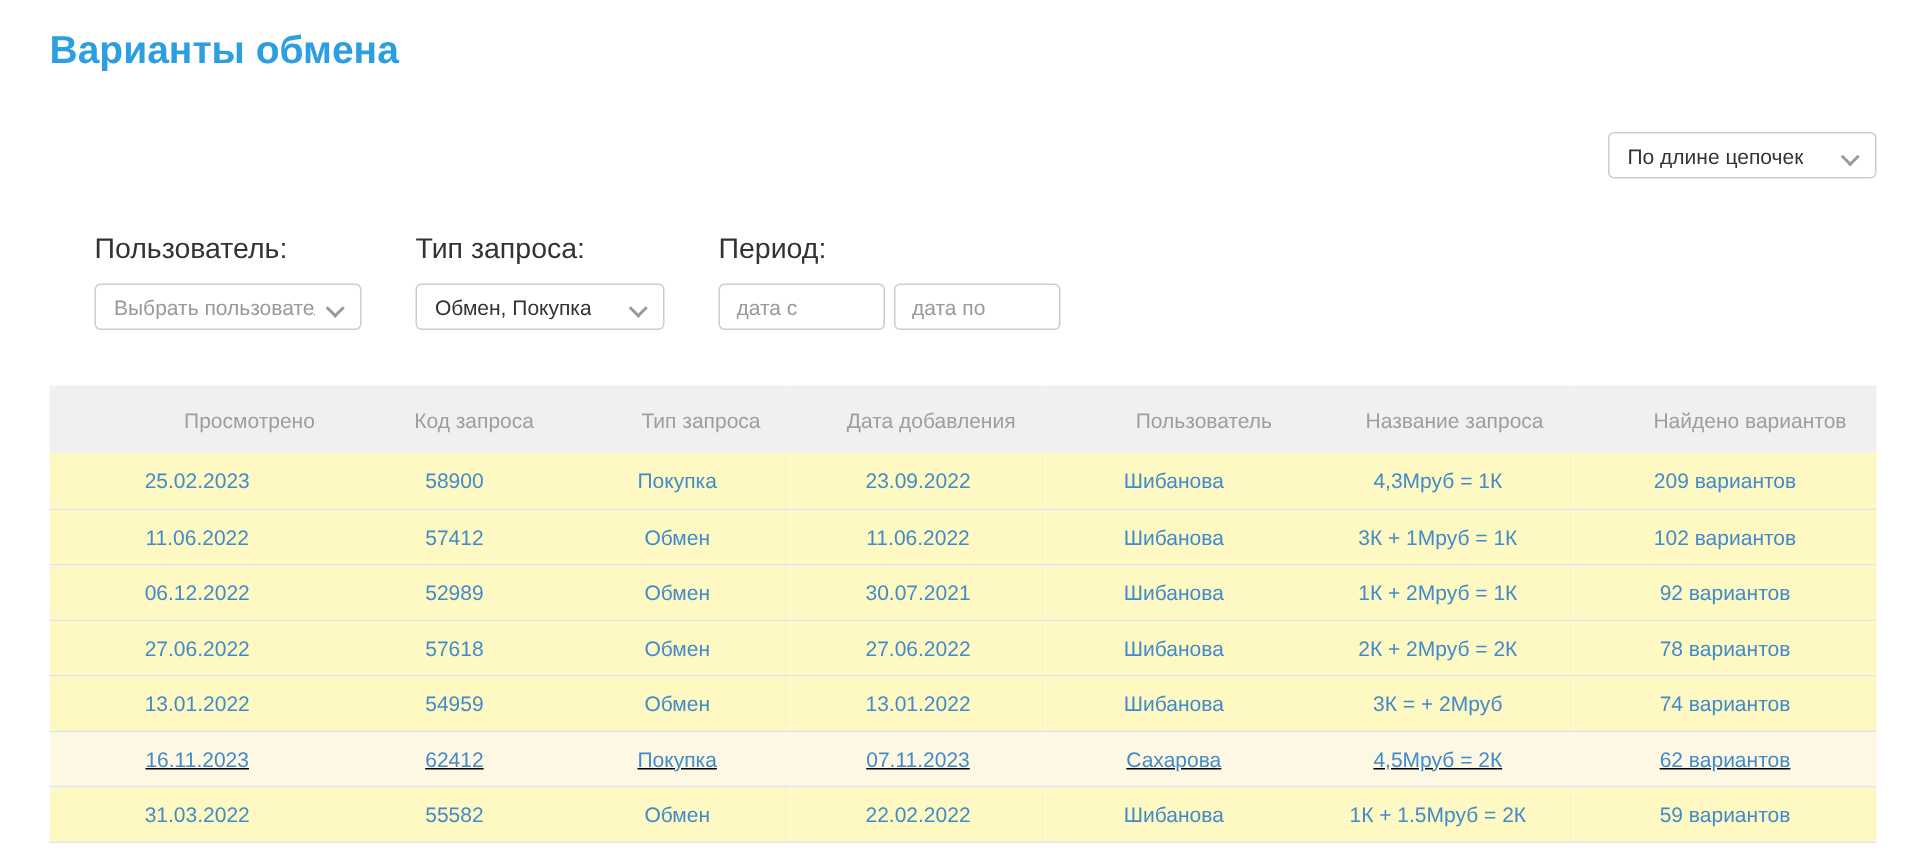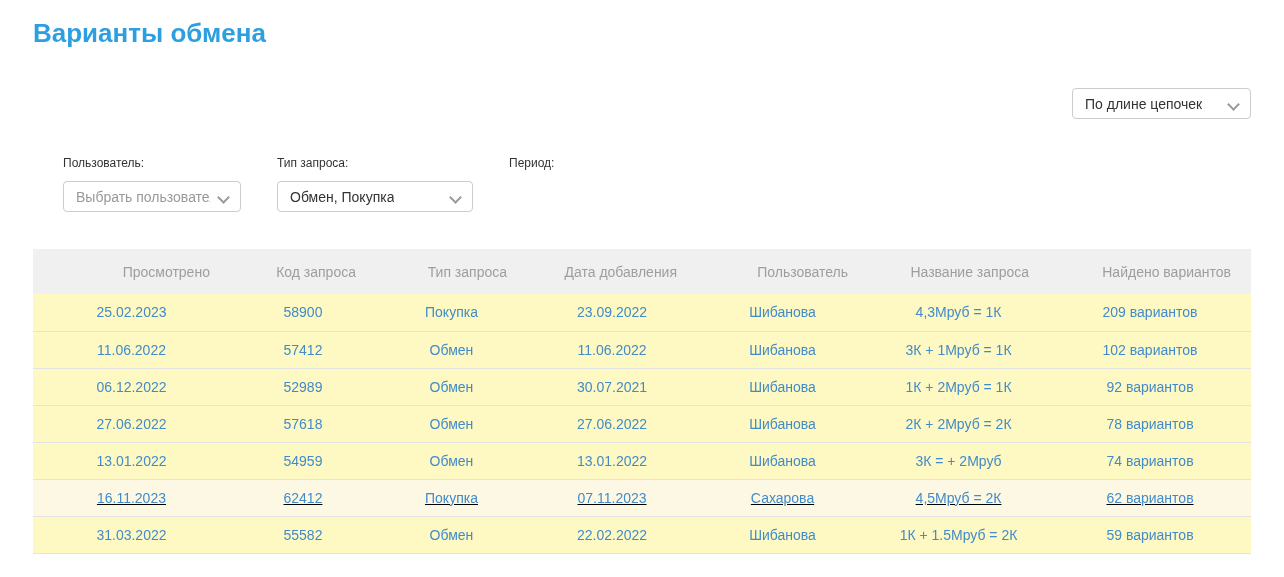--- a/index.html
+++ b/index.html
@@ -64,26 +64,26 @@
     transform: rotate(45deg);
   }
   .sort-select { width: 179px; color: var(--dark-text); }
   .filters {
     display: flex;
     margin: 37px 0 0 63px;
     gap: 36px;
   }
   .filter-group label {
     display: block;
-    font-size: 12px;
+    font-size: 19px;
     color: var(--dark-text);
     margin-bottom: 11px;
   }
   .user-select { width: 178px; color: var(--muted-text); }
-  .type-select { width: 196px; color: var(--dark-text); }
+  .type-select { width: 166px; color: var(--dark-text); }
   .date-inputs { display: flex; gap: 6px; }
   .date-input {
     width: 111px; height: 31px;
     border: 1px solid var(--control-border);
     border-radius: 4px;
     padding: 0 11px;
     font-size: 14px;
     color: var(--dark-text);
     font-family: "Liberation Sans", sans-serif;
     outline: none;
@@ -142,20 +142,24 @@
     </div>
     <div class="filter-group">
       <label>Тип запроса:</label>
       <div class="select type-select">
         <span class="value">Обмен, Покупка</span>
         <span class="chevron"></span>
       </div>
     </div>
     <div class="filter-group">
       <label>Период:</label>
+      <div class="date-inputs">
+        <input class="date-input" type="text" placeholder="дата с" style="">
+        <input class="date-input" type="text" placeholder="дата по" style="">
+      </div>
     </div>
   </div>
 
   <table class="requests">
     <colgroup>
       <col style="width:16.17%">
         <col style="width:11.99%">
         <col style="width:12.40%">
       <col style="width:13.96%">
         <col style="width:14.04%">

